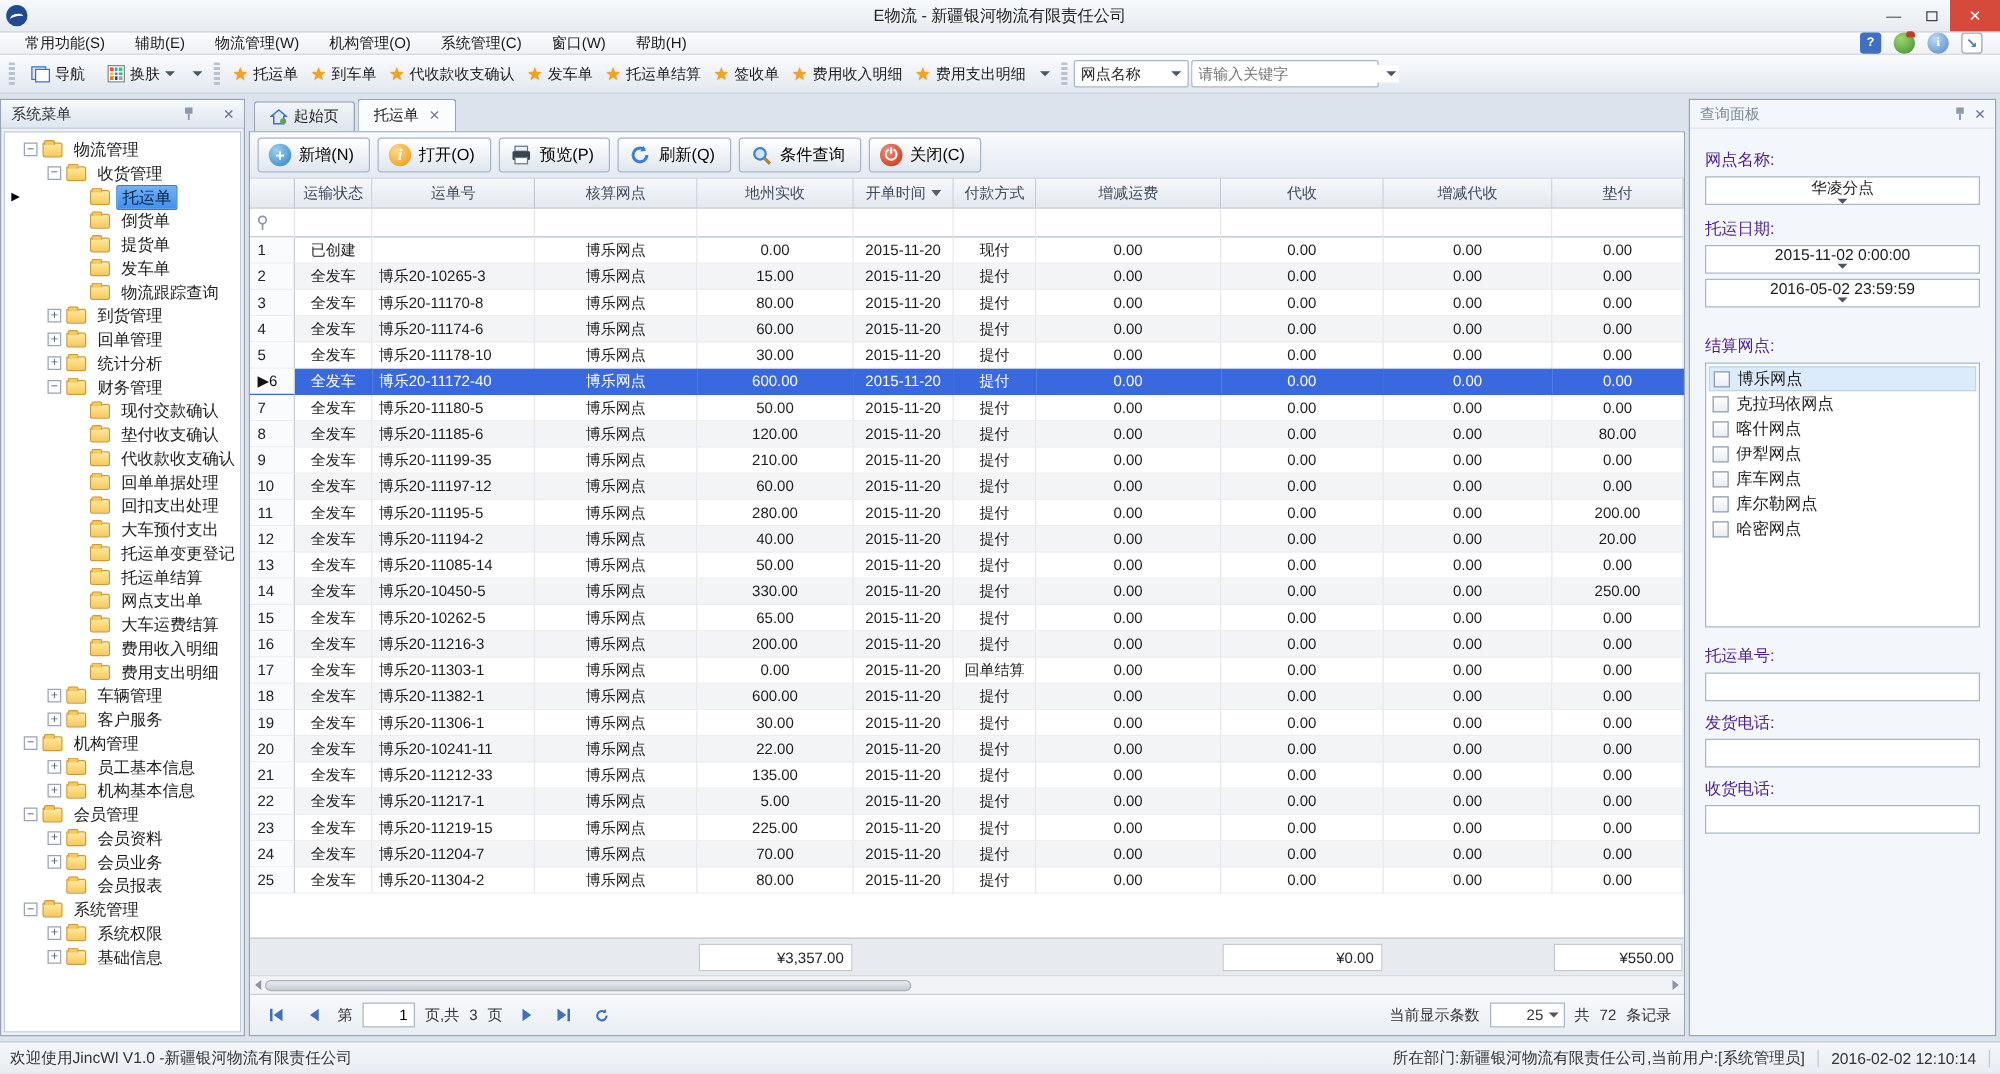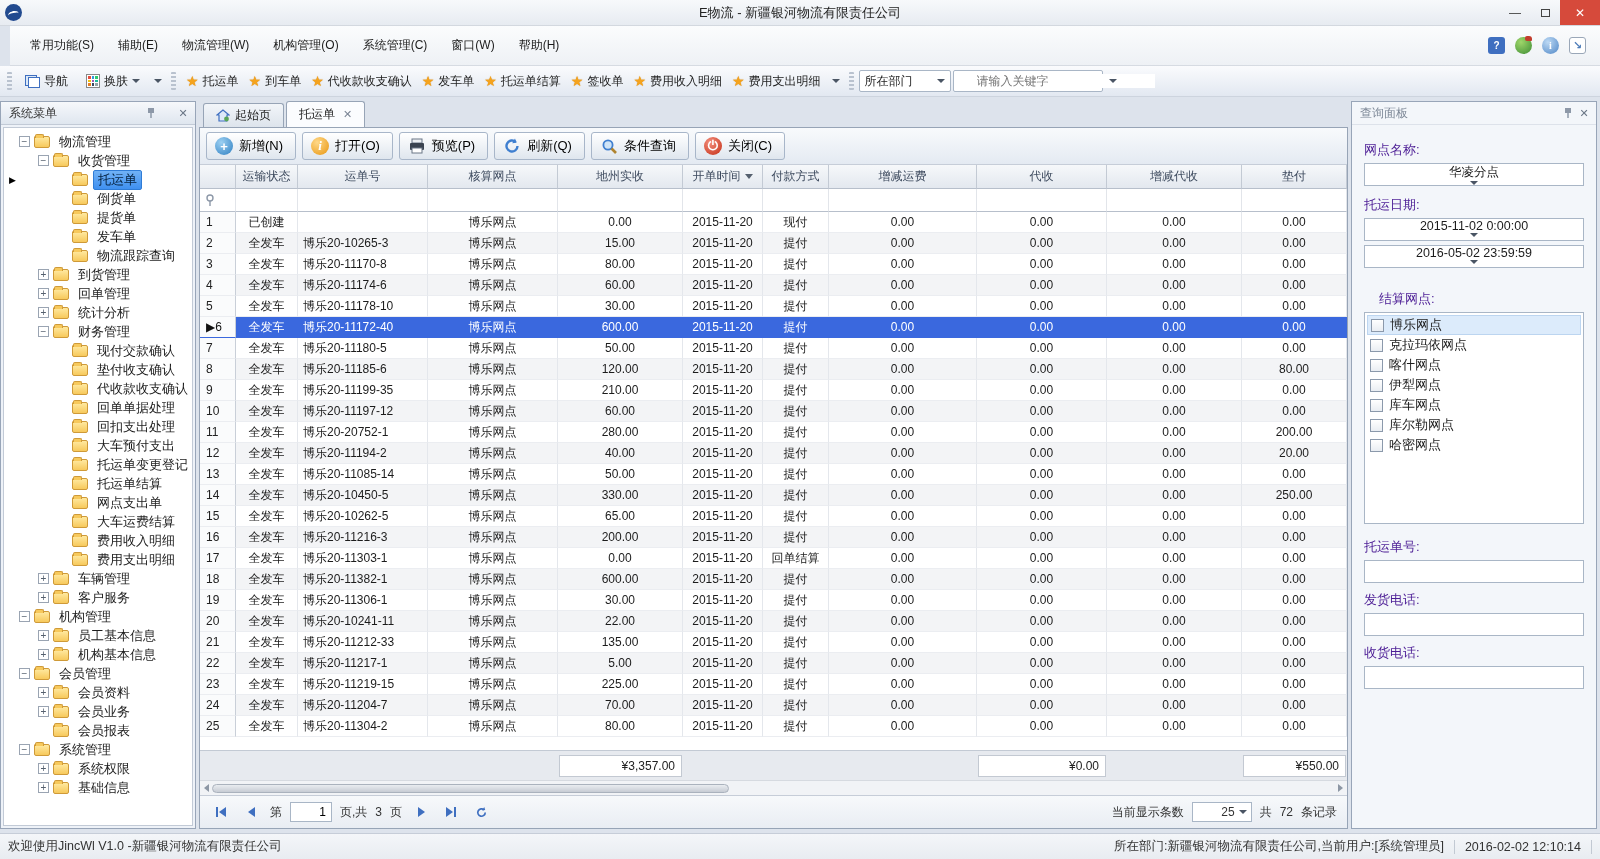--- a/index.html
+++ b/index.html
@@ -15,22 +15,22 @@
   .logo::after { content:""; position:absolute; left:3px; top:7px; width:11px; height:5px;
     border-radius:50%; border-top:2px solid #fff; transform:rotate(-12deg); }
   .title-text { position:absolute; left:0; right:0; text-align:center; font-size:13px; color:#222; }
   .win-btns { margin-left:auto; display:flex; height:100%; z-index:2; }
   .win-btn { width:30px; height:100%; display:flex; align-items:center; justify-content:center;
     color:#444; font-size:12px; }
   .win-btn.close { background:#d64a3b; color:#fff; width:40px; }
   .restore-glyph { width:9px; height:8px; border:1px solid #444; }
 
   
-  .menubar { height:40px; background:linear-gradient(#fbfcfd,#eef1f5); border-bottom:1px solid #d6dbe2;
-    display:flex; align-items:center; padding-left:8px;margin-left:10px; }
+  .menubar { height:18px; background:linear-gradient(#fbfcfd,#eef1f5); border-bottom:1px solid #d6dbe2;
+    display:flex; align-items:center; padding-left:8px; }
   .menu-item { padding:3px 12px; color:#1b1b1b; border-radius:2px; }
   .menu-right { margin-left:auto; display:flex; gap:10px; padding-right:14px; align-items:center; }
   .mini-ic { width:17px; height:17px; display:inline-flex; align-items:center; justify-content:center;
     border-radius:3px; font-size:10px; font-weight:bold; color:#fff; }
   .mi-help { background:#3f6fc0; position:relative; }
   .mi-globe { background:radial-gradient(circle at 35% 30%, #9fd66a, #3d8c34); border-radius:50%; position:relative;}
   .mi-globe::after{ content:""; position:absolute; top:-1px; right:0; width:7px;height:5px;background:#c23c2c; border-radius:2px 3px 1px 2px;}
   .mi-info { background:radial-gradient(circle at 35% 30%, #bcd9f4, #4f86c6); border-radius:50%; color:#fff; font-family:"Liberation Serif",serif; }
   .mi-edit { background:#fff; border:1px solid #9aa7b8; color:#4c7bb8; font-size:11px; }
 
@@ -46,21 +46,21 @@
   .ic-skin { width:14px; height:14px; display:grid; grid-template-columns:repeat(3,1fr); grid-template-rows:repeat(3,1fr); gap:1px; border:1px solid #888; background:#fff; padding:1px;}
   .ic-skin i { display:block; }
   .drop-arrow { width:0; height:0; border-left:4px solid transparent; border-right:4px solid transparent; border-top:4px solid #4a5564; }
   .overflow-btn { padding:4px 4px; display:flex; align-items:center; }
   .star { color:#f5a31d; font-size:14px; text-shadow:0 0 1px #c87f10; }
   .fav-item { display:flex; align-items:center; gap:4px; padding:3px 5px; border-radius:3px; }
   .combo { background:#fff; border:1px solid #a9b6c6; height:22px; display:flex; align-items:center;
     padding:0 5px; gap:6px; border-radius:2px; }
   .combo .drop-arrow { margin-left:auto; }
   .search-box { background:#fff; border:1px solid #a9b6c6; height:22px; width:150px; display:flex; align-items:center; border-radius:2px; }
-  .search-box input { border:none; outline:none; flex:1; padding:0 23px; font-size:12px; font-family:inherit; color:#701a75; }
+  .search-box input { border:none; outline:none; flex:1; padding:0 5px; font-size:12px; font-family:inherit; color:#701a75; }
 
   
   .content { flex:1; display:flex; padding:4px 3px 4px 0; gap:3px; min-height:0; }
 
   
   .sidebar { width:196px; display:flex; flex-direction:column; border:1px solid #98a5b8; background:#eef2f8; }
   .sidebar-header { height:23px; background:linear-gradient(#f6f8fb,#dfe6ef); border-bottom:1px solid #c2cad6;
     display:flex; align-items:center; padding:0 4px 0 8px; color:#333;gap:16px; }
   .sidebar-header .hdr-title { flex:1; font-size:12px; }
   .hdr-ic { width:16px; height:16px; display:flex; align-items:center; justify-content:center; color:#6a7686; font-size:11px; }
@@ -255,21 +255,21 @@
         <div class="fav-item">
           <span class="star">★</span>
           <span>费用支出明细</span>
         </div>
       </div>
     <span class="overflow-btn">
         <span class="drop-arrow"></span>
       </span>
     <span class="grip"></span>
     <div class="combo" style="width:92px;">
-      <span>所在部门</span>
+      <span>网点名称</span>
       <span class="drop-arrow"></span>
     </div>
     <div class="search-box">
       <input type="text" placeholder="请输入关键字" style="">
       <svg width="16" height="16" viewBox="0 0 16 16" style="margin-right:3px;">
         <circle cx="6.5" cy="6.5" r="4" fill="none" stroke="#4f86c6" stroke-width="1.6"></circle>
         <line x1="9.5" y1="9.5" x2="13.5" y2="13.5" stroke="#c59a4a" stroke-width="2"></line>
       </svg>
     </div>
     <span class="overflow-btn">
@@ -751,21 +751,21 @@
                 <div class="g-cell w5">2015-11-20</div>
                 <div class="g-cell w6">提付</div>
                 <div class="g-cell w7">0.00</div>
                 <div class="g-cell w8">0.00</div>
                 <div class="g-cell w9">0.00</div>
                 <div class="g-cell w10">0.00</div>
               </div>
               <div class="g-row">
                 <div class="g-cell rownum w0">11</div>
                 <div class="g-cell w1">全发车</div>
-                <div class="g-cell left w2">博乐20-20752-1</div>
+                <div class="g-cell left w2">博乐20-11195-5</div>
                 <div class="g-cell w3">博乐网点</div>
                 <div class="g-cell w4">280.00</div>
                 <div class="g-cell w5">2015-11-20</div>
                 <div class="g-cell w6">提付</div>
                 <div class="g-cell w7">0.00</div>
                 <div class="g-cell w8">0.00</div>
                 <div class="g-cell w9">0.00</div>
                 <div class="g-cell w10">200.00</div>
               </div>
               <div class="g-row">
@@ -1041,21 +1041,21 @@
         </div>
         <div class="qp-label">托运日期:</div>
         <div class="qp-combo">
           <span>2015-11-02  0:00:00</span>
           <span class="drop-arrow"></span>
         </div>
         <div class="qp-combo">
           <span>2016-05-02 23:59:59</span>
           <span class="drop-arrow"></span>
         </div>
-        <div class="qp-label" style="margin-top:18px;margin-left:15px;">结算网点:</div>
+        <div class="qp-label" style="margin-top:18px;">结算网点:</div>
         <div class="settle-list" id="settle-list">
             <div class="settle-item focused">
               <span class="cbx"></span>
               <span>博乐网点</span>
             </div>
             <div class="settle-item">
               <span class="cbx"></span>
               <span>克拉玛依网点</span>
             </div>
             <div class="settle-item">

